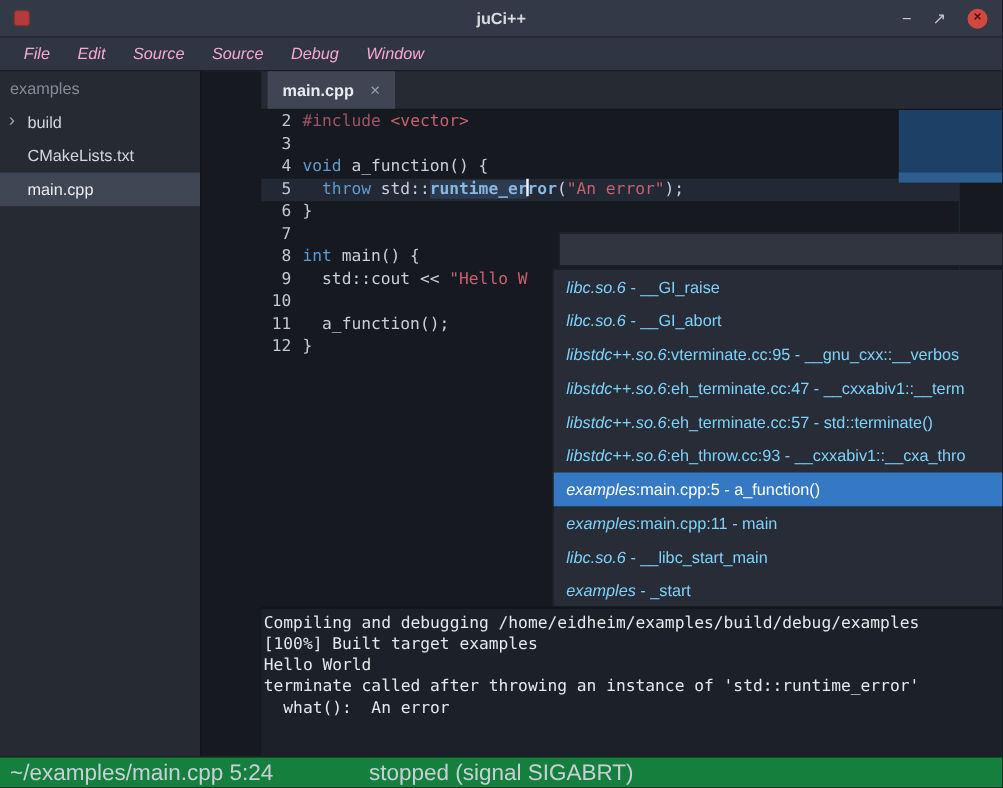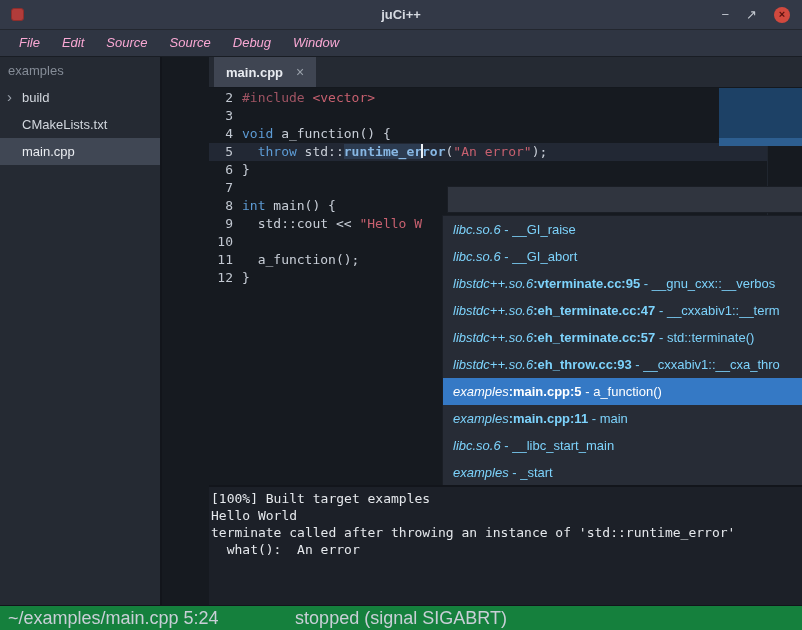--- a/index.html
+++ b/index.html
@@ -56,21 +56,21 @@
   .preview-box { position:absolute; top:0; right:0; width:83px; height:58px; background:#1d4166; }
   .preview-strip { position:absolute; left:0; right:0; bottom:0; height:8px; background:#2d5e90; }
 
   .tooltip-box { position:absolute; left:238px; top:98px; width:370px; height:27px; background:#30353f; border:1px solid #1a1e25; }
 
   
   .popup { position:absolute; left:233px; top:127px; width:375px; background:#272c36; border:1px solid #1a1e25; }
   .pop-row { height:27px; line-height:27px; padding:0 10px; font-size:13px; color:#7dd3fc; white-space:nowrap; overflow:hidden; }
   .pop-row.selected { background:#3579c5; color:#ffffff; }
   .pp-lib { font-style:italic; }
-  .pp-loc { font-weight:bold; }
+  .pp-loc { font-weight:normal; }
 
   
   .terminal { flex:1 1 auto; background:#1c2028; border-top:2px solid #12151b; font-family:"DejaVu Sans Mono", monospace; font-size:13px; color:#e5e8ec; padding:3px 0 0 2px; overflow:hidden; }
   .term-line { height:17px; line-height:17px; white-space:pre; }
 
   
   .statusbar { flex:0 0 25px; background:#15803d; position:relative; display:flex; align-items:center; font-size:18px; color:#c9cfd7; padding:0 8px; border-top:1px solid #12151b; }
   .status-center { position:absolute; left:0; right:0; text-align:center; }
 </style>
 </head>
@@ -151,20 +151,21 @@
             <div class="pop-row"><span class="pp-lib">libstdc++.so.6</span><span class="pp-loc">:eh_terminate.cc:57</span><span class="pp-func"> - std::terminate()</span></div>
             <div class="pop-row"><span class="pp-lib">libstdc++.so.6</span><span class="pp-loc">:eh_throw.cc:93</span><span class="pp-func"> - __cxxabiv1::__cxa_thro</span></div>
             <div class="pop-row selected"><span class="pp-lib">examples</span><span class="pp-loc">:main.cpp:5</span><span class="pp-func"> - a_function()</span></div>
             <div class="pop-row"><span class="pp-lib">examples</span><span class="pp-loc">:main.cpp:11</span><span class="pp-func"> - main</span></div>
             <div class="pop-row"><span class="pp-lib">libc.so.6</span><span class="pp-func"> - __libc_start_main</span></div>
             <div class="pop-row"><span class="pp-lib">examples</span><span class="pp-func"> - _start</span></div>
           </div>
       </div>
 
       <div class="terminal">
+          <div class="term-line">Compiling and debugging /home/eidheim/examples/build/debug/examples</div>
           <div class="term-line">[100%] Built target examples</div>
           <div class="term-line">Hello World</div>
           <div class="term-line">terminate called after throwing an instance of 'std::runtime_error'</div>
           <div class="term-line">  what():  An error</div>
         </div>
 
     </div>
   </div>
 
   <div class="statusbar">

